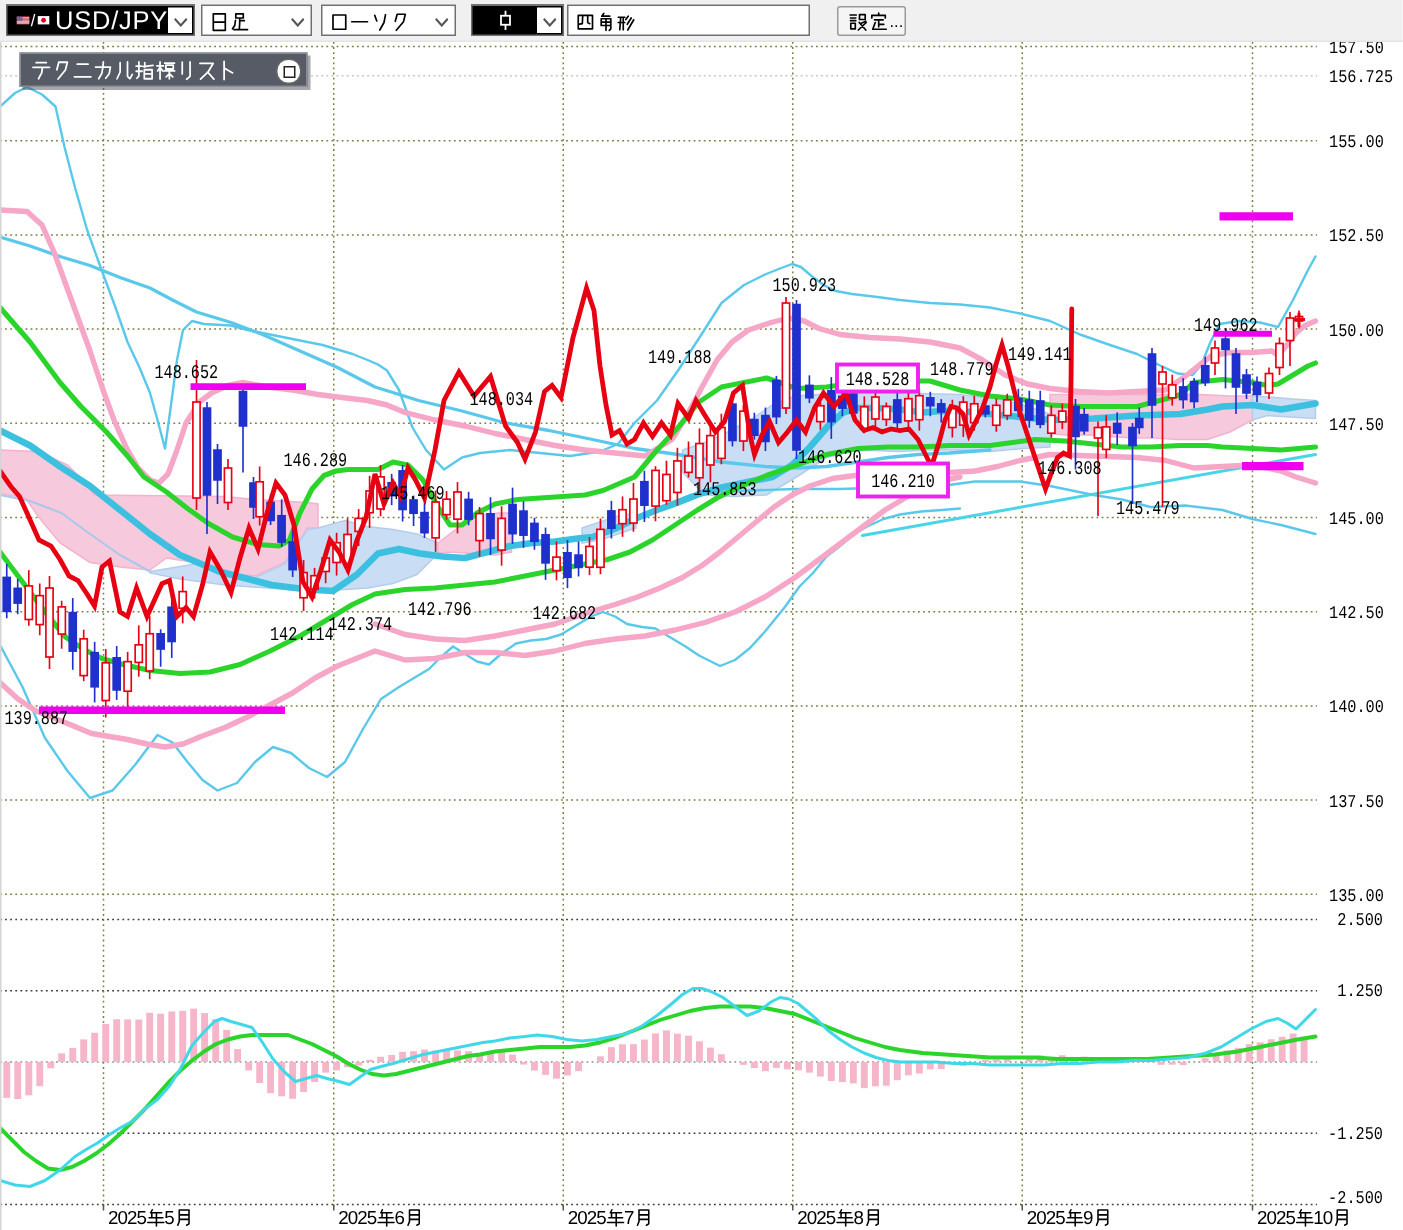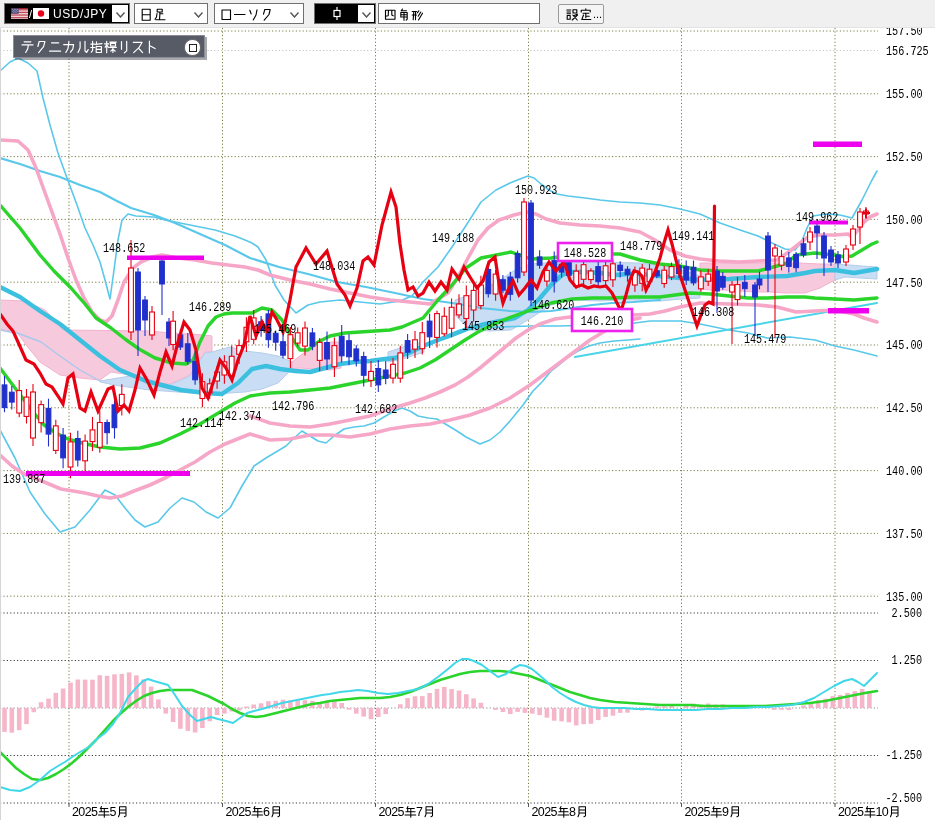--- a/index.html
+++ b/index.html
@@ -572,21 +572,21 @@
             <circle cx="2.5" cy="4.8" r="0.5"></circle>
             <circle cx="4.5" cy="4.8" r="0.5"></circle>
             <circle cx="6.5" cy="4.8" r="0.5"></circle>
           </g>
         </svg>
      <span style="font-size:11px;margin:0 1px;font-family:'Liberation Sans'">/</span>
      <svg width="16" height="11" viewBox="0 0 16 11">
           <rect width="16" height="11" fill="#fff"></rect>
           <circle cx="8" cy="5.5" r="3.2" fill="#e8001e"></circle>
         </svg>
-     <span style="font-size:12px;margin-left:4px;letter-spacing:0.5px;font-family:'Liberation Sans'">USD/JPY</span>
+     <span style="font-size:17px;margin-left:4px;letter-spacing:0.5px;font-family:'Liberation Sans'">USD/JPY</span>
    </div>
    <div class="chev">
         <svg width="9" height="6" viewBox="0 0 9 6">
           <path d="M0.5,0.5 L4.5,5 L8.5,0.5" stroke="#555" stroke-width="1.4" fill="none"></path>
         </svg>
       </div>
  </div>
  <div class="combo" style="left:134px;width:74px">
       <svg width="40" height="16" viewBox="0 0 40 16" style="position:absolute;left:5px;top:3px">
         <path d="M2.2,2.2 L10.2,2.2 L10.2,13.2 L2.2,13.2 L2.2,2.2 M2.2,7.8 L10.2,7.8" fill="none" stroke="#000" stroke-width="1.12" stroke-linecap="round" stroke-linejoin="round"></path>

